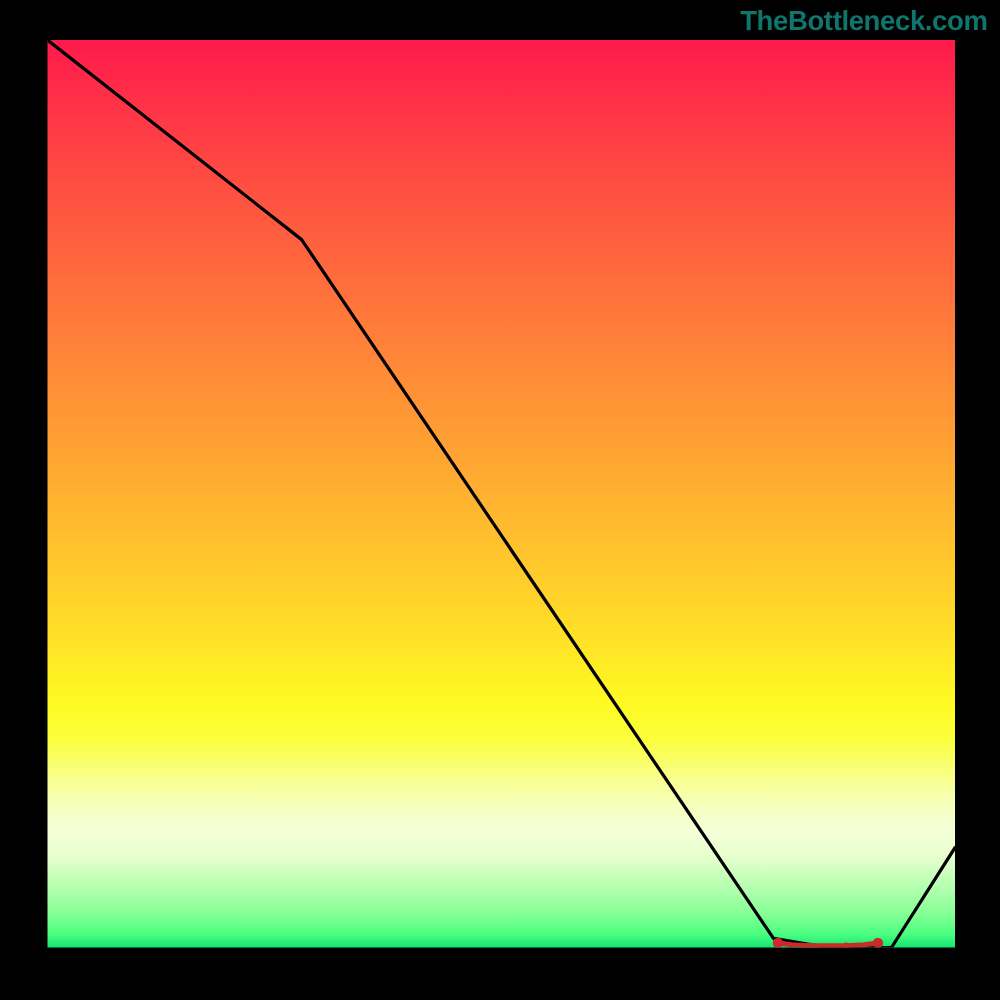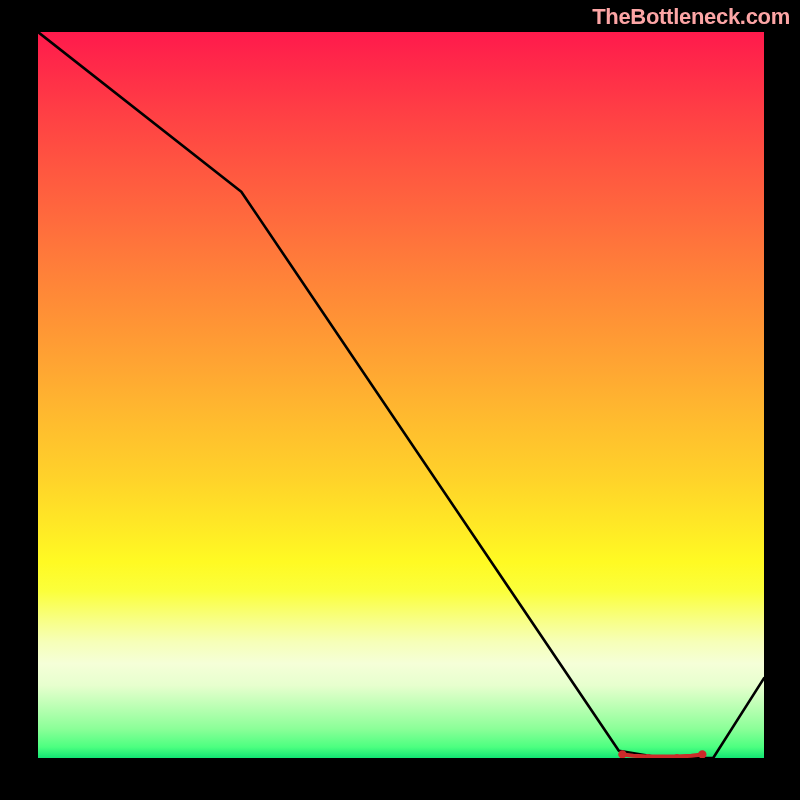--- a/index.html
+++ b/index.html
@@ -14,21 +14,21 @@
   .frame {
     position: relative;
     width: 800px;
     height: 800px;
     background: #000;
   }
   .attr {
     position: absolute;
     top: 4px;
     right: 10px;
-    color: #fca5a5;
+    color: #0f766e;
     font-size: 22px;
     font-weight: 600;
     letter-spacing: -0.3px;
   }
   .plot {
     position: absolute;
     left: 38px;
     top: 32px;
     width: 726px;
     height: 726px;

